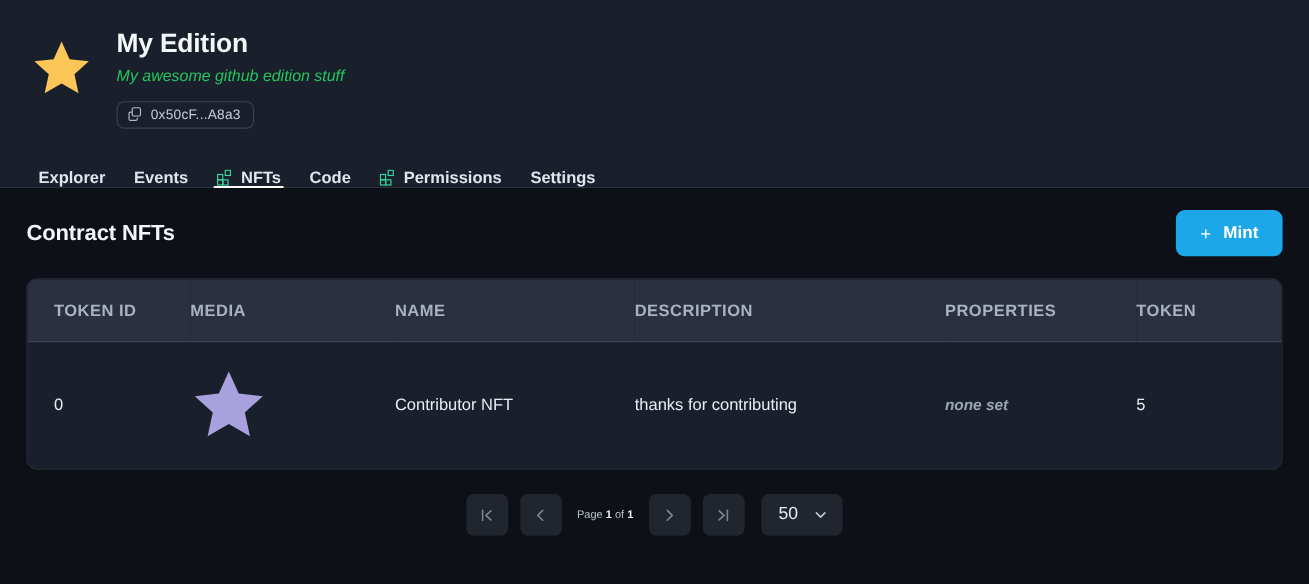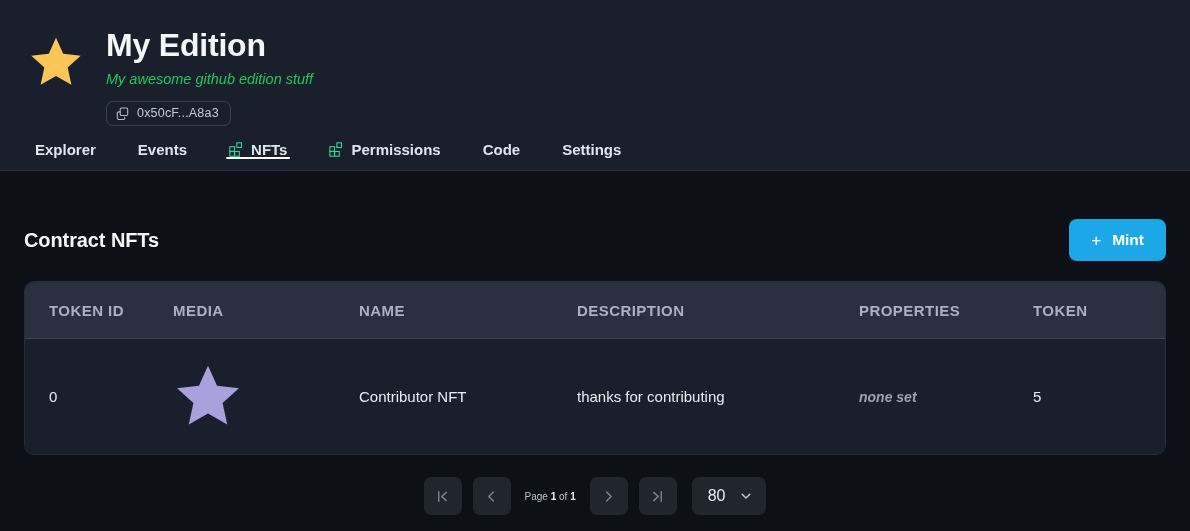--- a/index.html
+++ b/index.html
@@ -40,21 +40,21 @@
   .contract-avatar svg { display: block; }
 
   .contract-meta {
     display: flex;
     flex-direction: column;
     gap: 3px;
     padding-top: 8px;
   }
 
   .contract-title {
-    font-size: 32px;
+    font-size: 24px;
     font-weight: bold;
     letter-spacing: -0.2px;
     color: #f4f7fa;
     line-height: 1.2;
   }
 
   .contract-desc {
     font-size: 14.5px;
     color: #22c55e;
     line-height: 1.5;
@@ -82,22 +82,22 @@
   }
   .copy-icon { display: block; flex: 0 0 auto; }
 
   
   .tab-nav {
     background: #1a202b;
     border-bottom: 1px solid #2b323e;
     height: 43px;
     padding: 0 24px;
     display: flex;
-    align-items: center;
-    gap: 16px;
+    align-items: flex-end;
+    gap: 0;
   }
 
   .tab {
     display: flex;
     align-items: center;
     gap: 7px;
     padding: 0 13px;
     font-size: 15px;
     font-weight: bold;
     color: #dfe6ee;
@@ -115,21 +115,20 @@
     height: 2px;
     background: #ffffff;
     border-radius: 2px;
   }
   .tab .grid-icon { display: block; flex: 0 0 auto; }
 
   
   .main {
     padding: 0 24px;
     background: #0d1117;
-    margin-top: 28px;
   }
 
   .section-head {
     height: 82px;
     display: flex;
     align-items: center;
     justify-content: space-between;
   }
 
   .section-title {
@@ -308,33 +307,33 @@
         <rect x="1" y="5.6" width="5.6" height="5.6" fill="none" stroke="#35d39a" stroke-width="1.3"></rect>
         <rect x="1" y="11.4" width="5.6" height="5.6" fill="none" stroke="#35d39a" stroke-width="1.3"></rect>
         <rect x="6.8" y="11.4" width="5.6" height="5.6" fill="none" stroke="#35d39a" stroke-width="1.3"></rect>
         <rect x="9.4" y="1" width="5.6" height="5.6" fill="none" stroke="#35d39a" stroke-width="1.3"></rect>
       </svg>
     </span>
     <span>NFTs</span>
   </a>
 
   <a class="tab" href="#">
+    <span>Code</span>
+  </a>
+
+  <a class="tab" href="#">
     <span>
       <svg class="grid-icon" width="15" height="15" viewBox="0 0 18 18" aria-hidden="true">
         <rect x="1" y="5.6" width="5.6" height="5.6" fill="none" stroke="#35d39a" stroke-width="1.3"></rect>
         <rect x="1" y="11.4" width="5.6" height="5.6" fill="none" stroke="#35d39a" stroke-width="1.3"></rect>
         <rect x="6.8" y="11.4" width="5.6" height="5.6" fill="none" stroke="#35d39a" stroke-width="1.3"></rect>
         <rect x="9.4" y="1" width="5.6" height="5.6" fill="none" stroke="#35d39a" stroke-width="1.3"></rect>
       </svg>
     </span>
     <span>Permissions</span>
-  </a>
-
-  <a class="tab" href="#">
-    <span>Code</span>
   </a>
 
   <a class="tab" href="#">
     <span>Settings</span>
   </a>
 
 </nav>
 
 <main class="main">
 
@@ -419,21 +418,21 @@
     <button class="page-btn">
       <span>
         <svg width="15" height="15" viewBox="0 0 16 16" aria-hidden="true">
           <path d="M4 3.6L8.8 8 4 12.4" fill="none" stroke="#7d8692" stroke-width="1.5" stroke-linecap="round" stroke-linejoin="round"></path>
           <path d="M12 3v10" stroke="#7d8692" stroke-width="1.5" stroke-linecap="round"></path>
         </svg>
       </span>
     </button>
 
     <button class="page-size">
-      <span class="ps-value">80</span>
+      <span class="ps-value">50</span>
       <span>
         <svg width="14" height="14" viewBox="0 0 16 16" aria-hidden="true">
           <path d="M3.6 6L8 10.4 12.4 6" fill="none" stroke="#c3ccd6" stroke-width="1.6" stroke-linecap="round" stroke-linejoin="round"></path>
         </svg>
       </span>
     </button>
   </div>
 
 </main>
 

